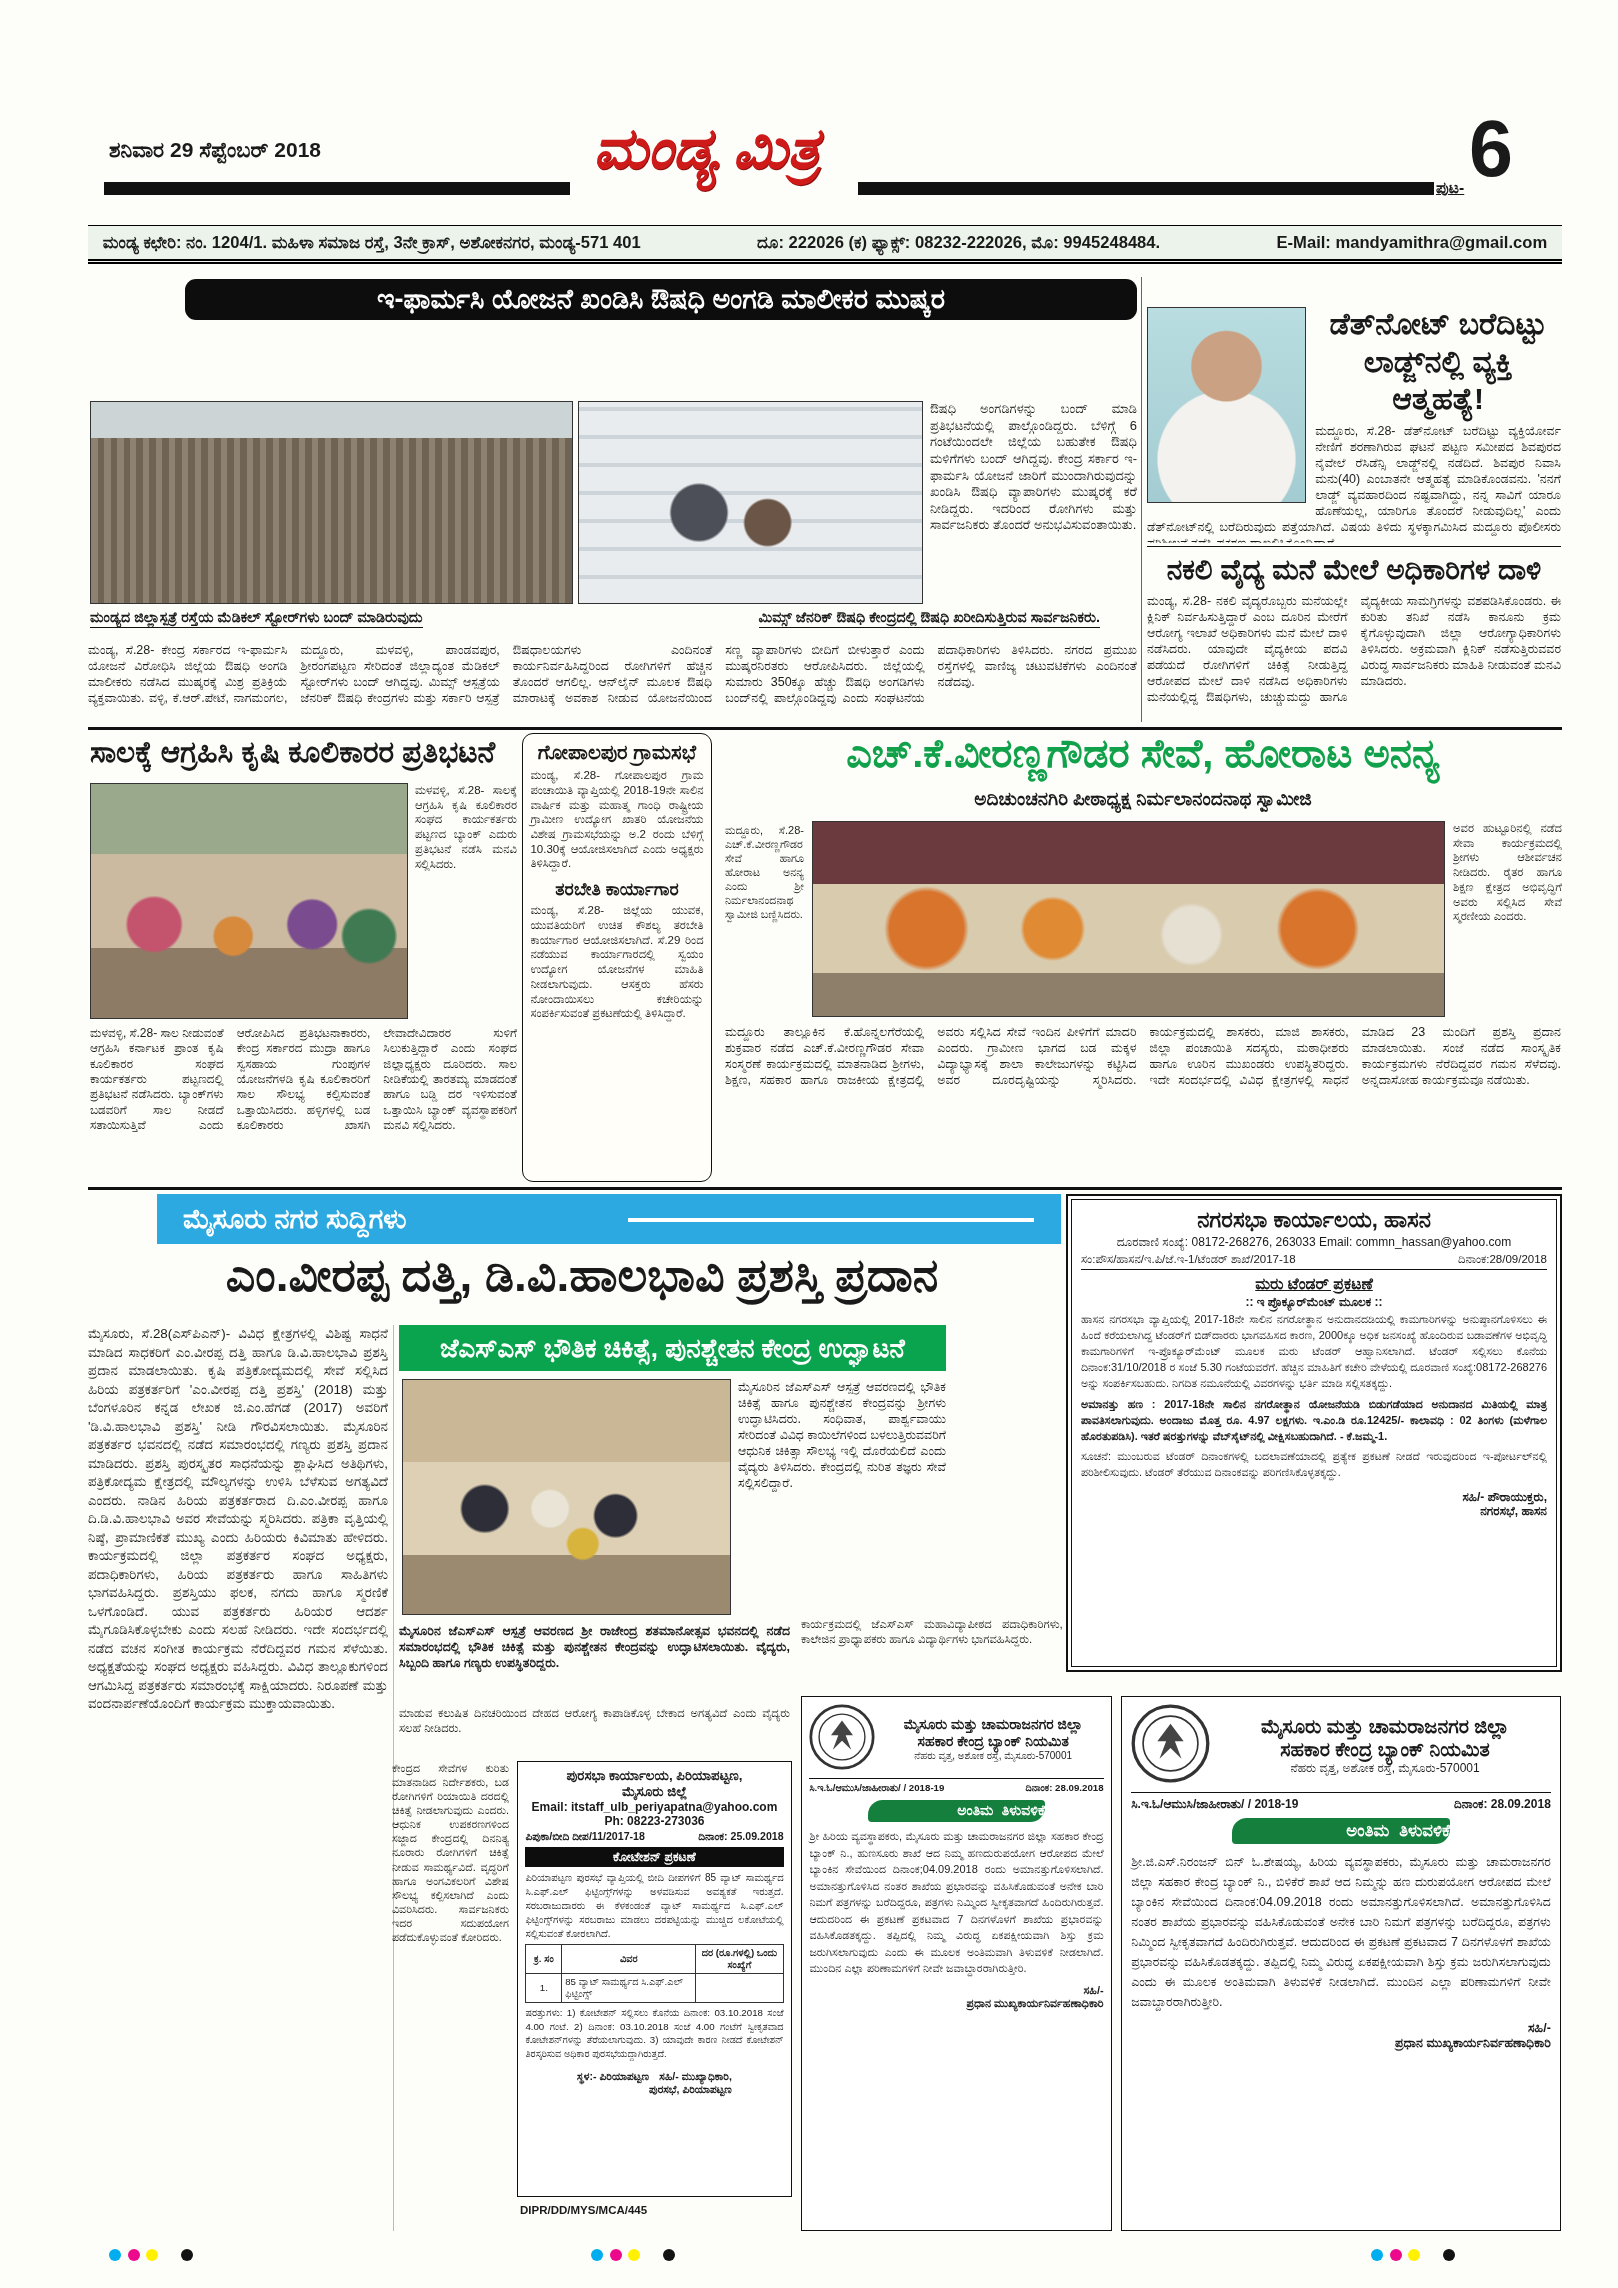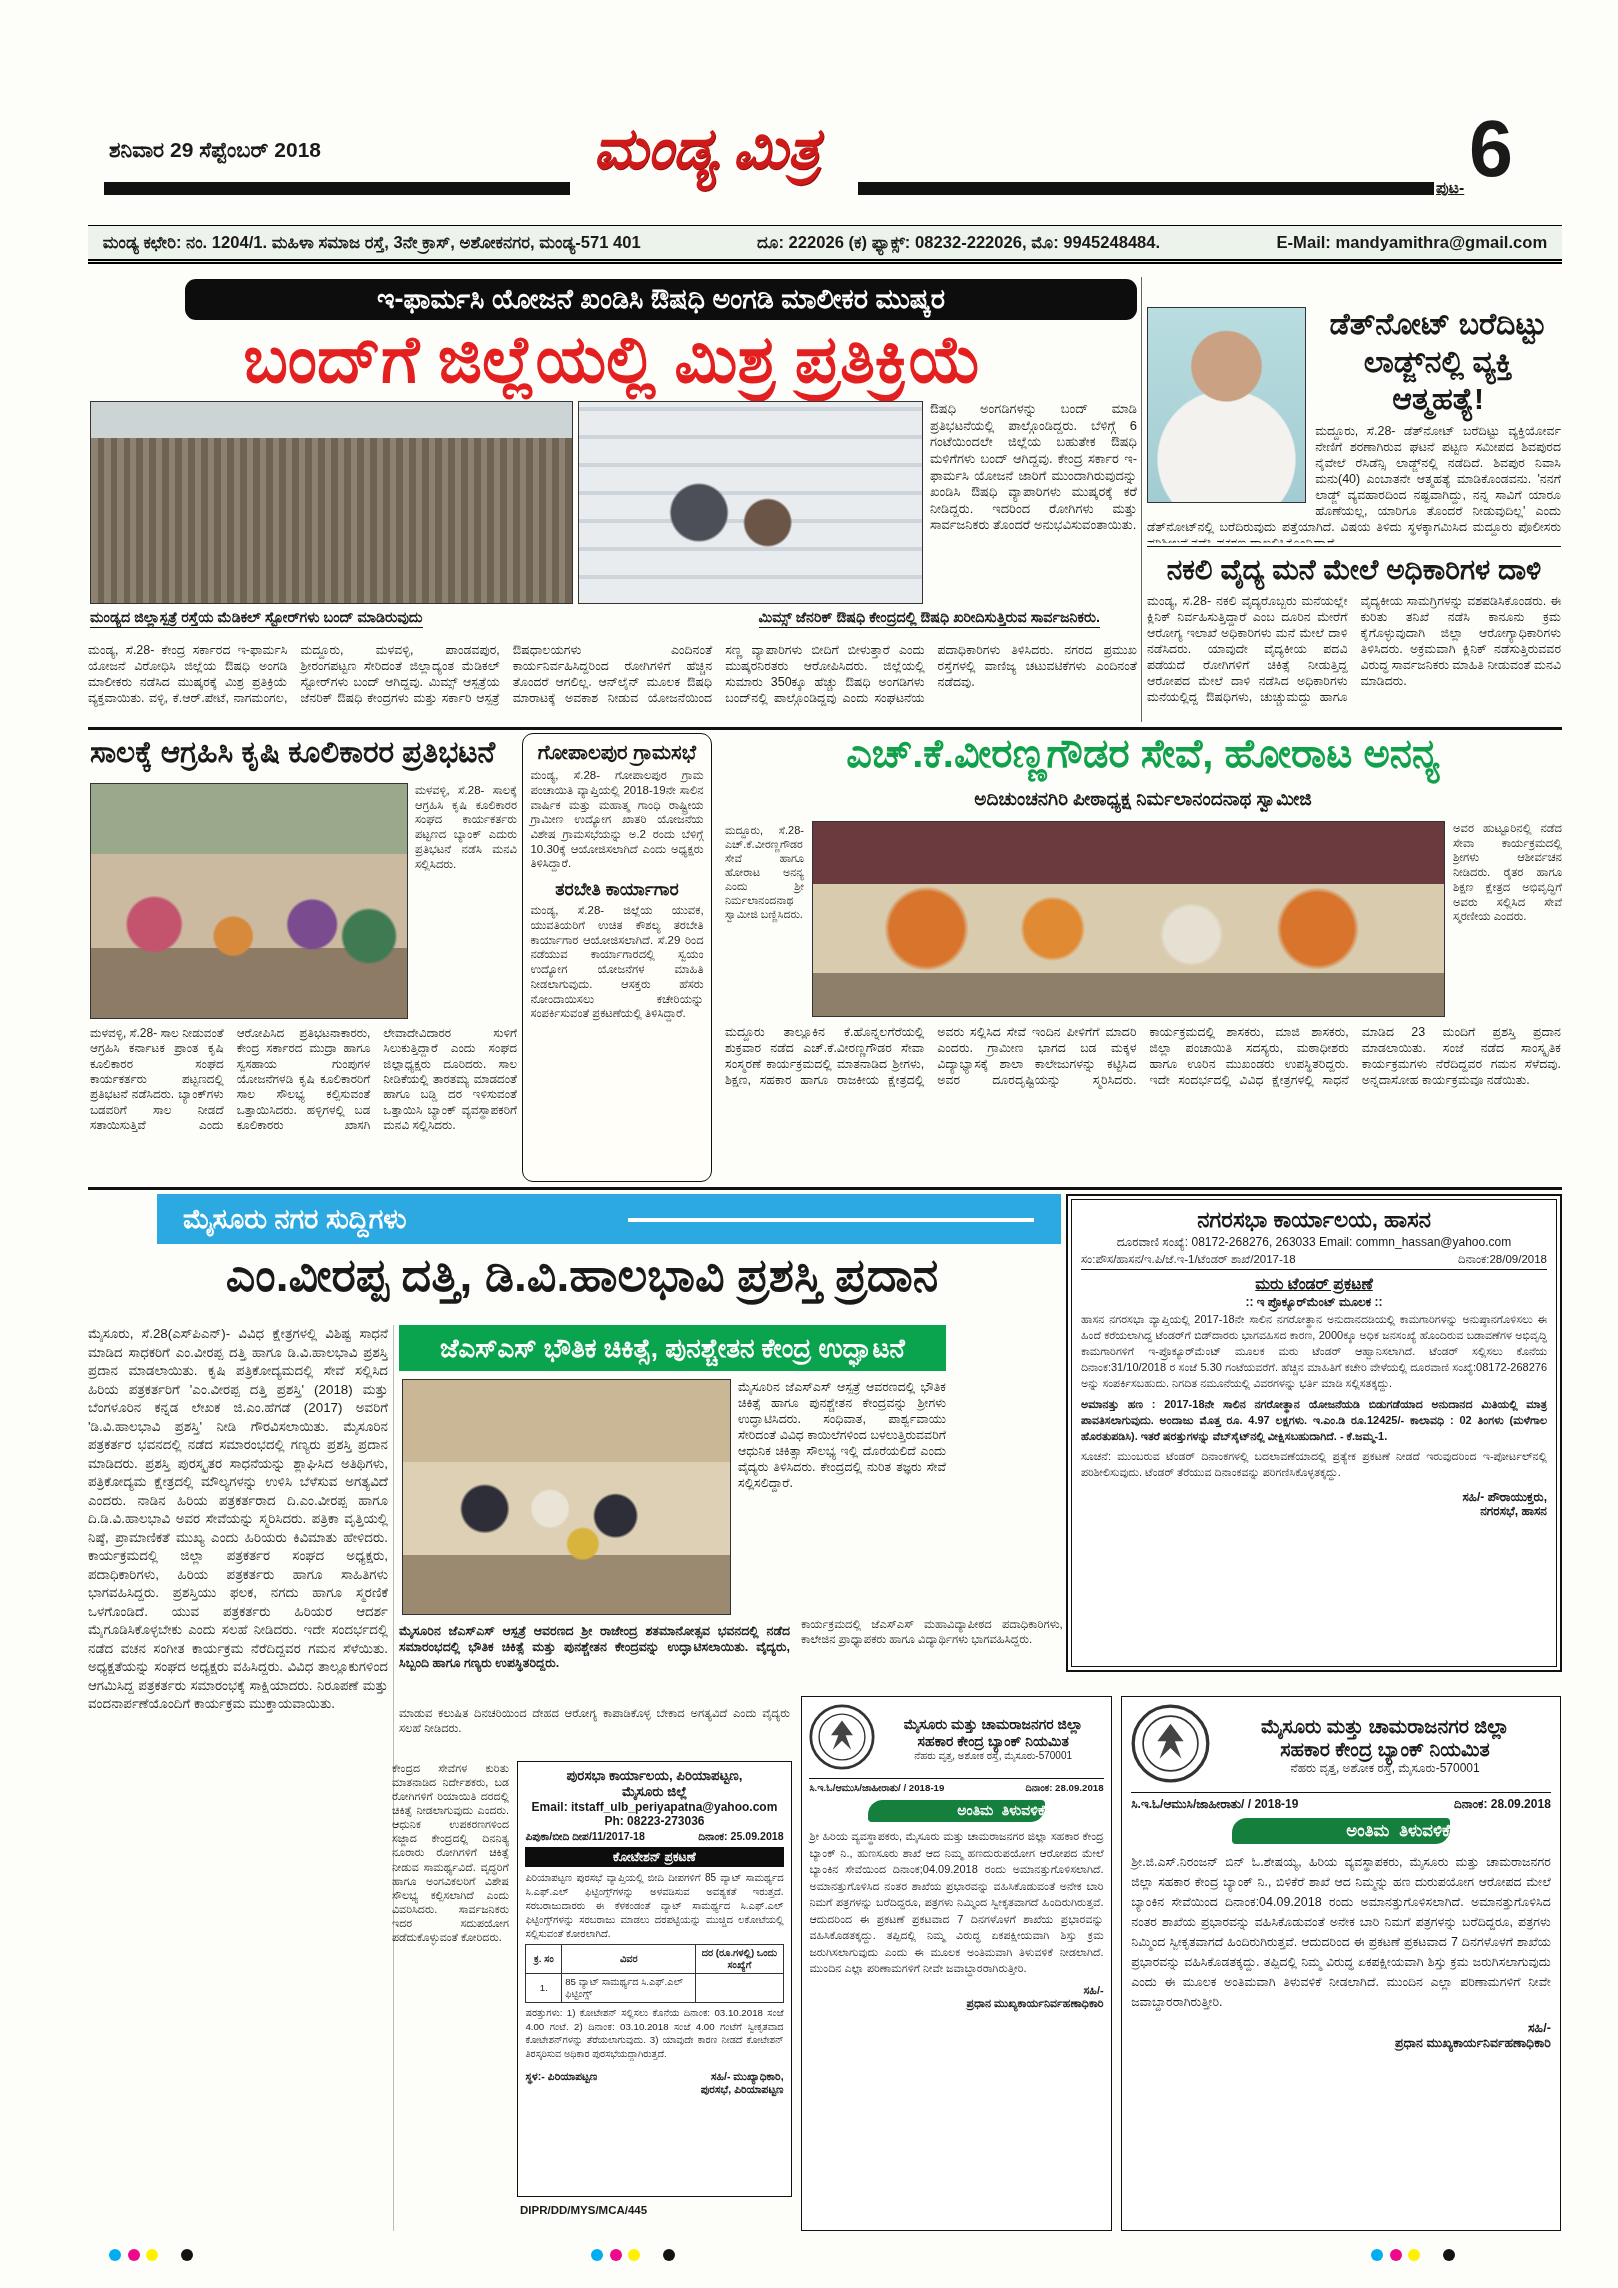--- a/index.html
+++ b/index.html
@@ -48,21 +48,20 @@
   <div class="abs b" style="left:1436px;top:179px;font-size:15.7px;text-decoration:underline;">ಪುಟ-</div>
   <div class="abs b" style="left:1469px;top:109px;font-size:79px;line-height:1;">6</div>
 
   <div class="abs" style="left:88px;top:225px;width:1474px;height:39px;background:#ebf3eb;border-top:1.8px solid #000;border-bottom:5.5px double #000;display:flex;align-items:center;justify-content:space-between;padding:0 14.8px;box-sizing:border-box;">
     <span class="b" style="font-size:16.6px;">ಮಂಡ್ಯ ಕಛೇರಿ: ನಂ. 1204/1. ಮಹಿಳಾ ಸಮಾಜ ರಸ್ತೆ, 3ನೇ ಕ್ರಾಸ್, ಅಶೋಕನಗರ, ಮಂಡ್ಯ-571 401</span>
     <span class="b" style="font-size:16.6px;">ದೂ: 222026 (ಕ) ಫ್ಯಾಕ್ಸ್: 08232-222026, ಮೊ: 9945248484.</span>
     <span class="b" style="font-size:16.6px;">E-Mail: mandyamithra@gmail.com</span>
   </div>
 
   <div class="abs kicker" style="left:185px;top:279px;width:952px;height:41px;font-size:27px;font-weight:bold;">ಇ-ಫಾರ್ಮಸಿ ಯೋಜನೆ ಖಂಡಿಸಿ ಔಷಧಿ ಅಂಗಡಿ ಮಾಲೀಕರ ಮುಷ್ಕರ</div>
-  <div class="abs bigred c" style="left:88px;top:325px;width:1049px;font-size:66px;line-height:1.05;">ಬಂದ್‌ಗೆ ಜಿಲ್ಲೆಯಲ್ಲಿ ಮಿಶ್ರ ಪ್ರತಿಕ್ರಿಯೆ</div>
 
   <div class="abs photo" style="left:90px;top:401px;width:483px;height:203px;background:
       linear-gradient(180deg,#cdd4d6 0 18%,rgba(0,0,0,0) 18%),
       repeating-linear-gradient(90deg,#8d8271 0 6.5px,#6f6454 6.5px 13px),
       linear-gradient(180deg,rgba(0,0,0,0) 0 62%,#3c3c3e 62%);"></div>
   <div class="abs photo" style="left:578px;top:401px;width:345px;height:203px;background:
       radial-gradient(circle at 35% 55%,#4c4f58 0 11%,rgba(0,0,0,0) 12%),
       radial-gradient(circle at 55% 60%,#6b5547 0 10%,rgba(0,0,0,0) 11%),
       repeating-linear-gradient(0deg,#e8ecef 0 24px,#cdd4da 24px 28px),
       linear-gradient(180deg,#f2f4f6,#dde2e6);"></div>
@@ -181,21 +180,21 @@
         <td class="b c">ದರ (ರೂ.ಗಳಲ್ಲಿ) ಒಂದು ಸಂಖ್ಯೆಗೆ</td>
       </tr>
       <tr>
         <td class="c">1.</td>
         <td>85 ವ್ಯಾಟ್ ಸಾಮರ್ಥ್ಯದ ಸಿ.ಎಫ್.ಎಲ್ ಫಿಟ್ಟಿಂಗ್ಸ್</td>
         <td></td>
       </tr>
     </tbody>
       </table>
     <div class="j" style="font-size:9.7px;line-height:1.4;">ಷರತ್ತುಗಳು: 1) ಕೋಟೇಶನ್ ಸಲ್ಲಿಸಲು ಕೊನೆಯ ದಿನಾಂಕ: 03.10.2018 ಸಂಜೆ 4.00 ಗಂಟೆ. 2) ದಿನಾಂಕ: 03.10.2018 ಸಂಜೆ 4.00 ಗಂಟೆಗೆ ಸ್ವೀಕೃತವಾದ ಕೋಟೇಶನ್‌ಗಳನ್ನು ತೆರೆಯಲಾಗುವುದು. 3) ಯಾವುದೇ ಕಾರಣ ನೀಡದೆ ಕೋಟೇಶನ್ ತಿರಸ್ಕರಿಸುವ ಅಧಿಕಾರ ಪುರಸಭೆಯದ್ದಾಗಿರುತ್ತದೆ.</div>
-    <div class="smallrow b" style="font-size:10.6px;margin-top:9.2px;">
+    <div class="smallrow b" style="font-size:10.6px;margin-top:9.2px;justify-content:center;">
       <span>ಸ್ಥಳ:- ಪಿರಿಯಾಪಟ್ಟಣ</span>
       <span style="text-align:right;">
         <span>ಸಹಿ/- ಮುಖ್ಯಾಧಿಕಾರಿ,</span><br>
         <span>ಪುರಸಭೆ, ಪಿರಿಯಾಪಟ್ಟಣ</span>
       </span>
     </div>
   </div>
   <div class="abs b" style="left:520px;top:2204px;font-size:11.5px;">DIPR/DD/MYS/MCA/445</div>
 
   <div class="abs boxed clip" style="left:801px;top:1696px;width:311px;height:535px;padding:7.4px;background:#fff;">

